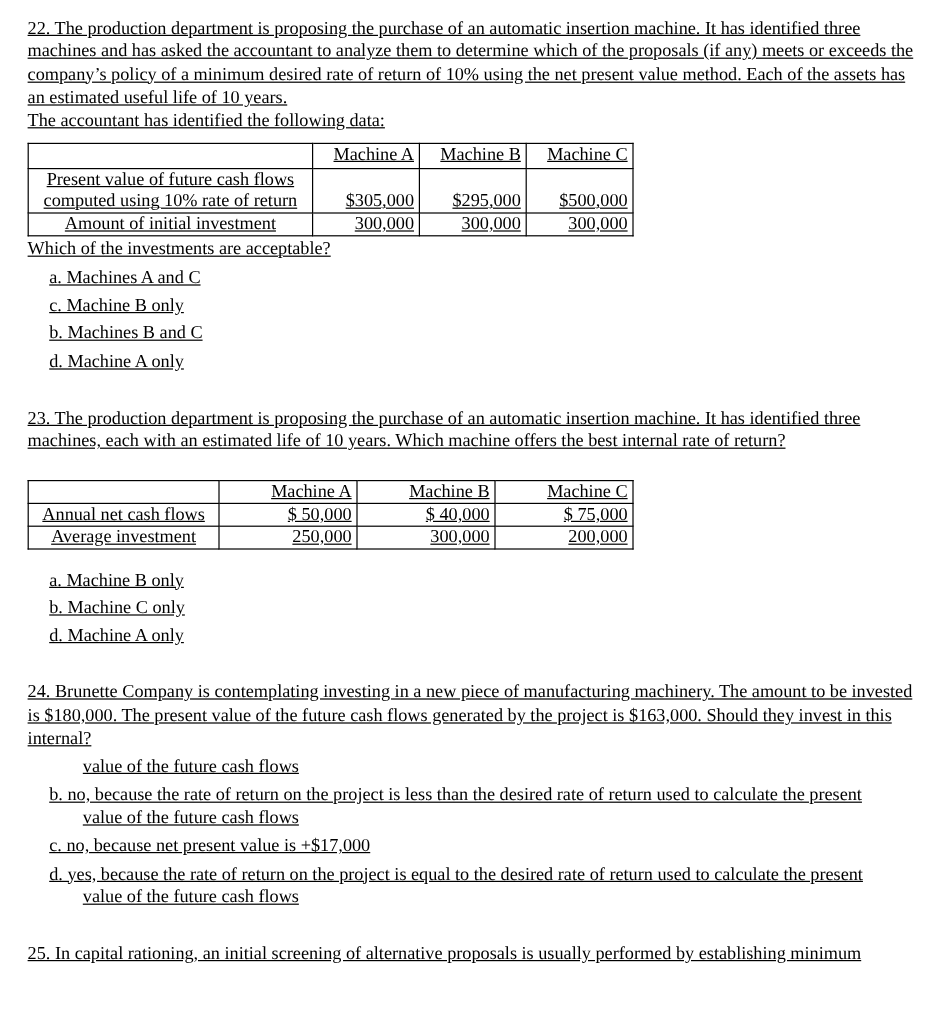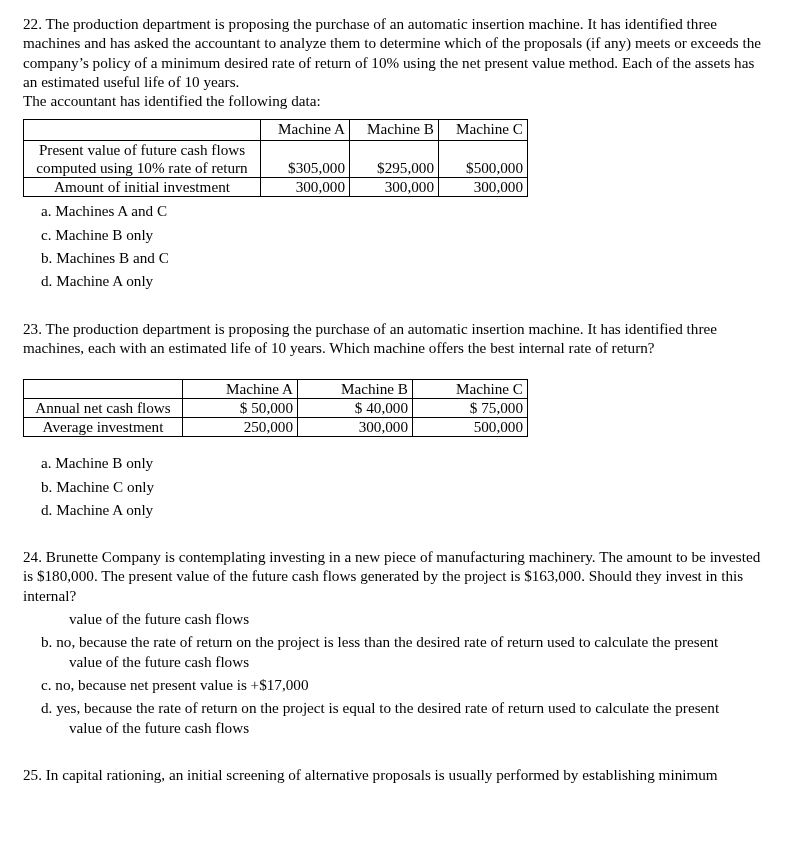--- a/index.html
+++ b/index.html
@@ -13,20 +13,21 @@
     font-family: "Liberation Serif", "DejaVu Serif", serif;
     color: #000000;
     -webkit-font-smoothing: none;
   }
   .page {
     position: relative;
     width: 791px;
     height: 608px;
     box-sizing: border-box;
     padding: 14px 26px 0 23px;
+    text-decoration: underline;
   }
   .qblock {
     margin: 0;
   }
   .stem {
     font-size: 15.2px;
     line-height: 19.3px;
     text-align: left;
     margin: 0;
   }
@@ -141,20 +142,21 @@
         </tr>
         <tr>
           <td class="lbl">Amount of initial investment</td>
           <td class="num">300,000</td>
           <td class="num">300,000</td>
           <td class="num">300,000</td>
         </tr>
       </tbody>
     </table>
 
+    <div class="stem" style="margin-top:1px">Which of the investments are acceptable?</div>
 
     <ul class="options">
       <li class="option"><span>a. Machines A and C</span></li>
       <li class="option"><span>c. Machine B only</span></li>
       <li class="option"><span>b. Machines B and C</span></li>
       <li class="option"><span>d. Machine A only</span></li>
     </ul>
   </div>
 
   <div class="gap-xl"></div>
@@ -184,21 +186,21 @@
         <tr>
           <td class="lbl">Annual net cash flows</td>
           <td class="num">$ 50,000</td>
           <td class="num">$ 40,000</td>
           <td class="num">$ 75,000</td>
         </tr>
         <tr>
           <td class="lbl">Average investment</td>
           <td class="num">250,000</td>
           <td class="num">300,000</td>
-          <td class="num">500,000</td>
+          <td class="num">200,000</td>
         </tr>
       </tbody>
     </table>
 
     <div class="gap-m"></div>
 
     <ul class="options">
       <li class="option"><span>a. Machine B only</span></li>
       <li class="option"><span>b. Machine C only</span></li>
       <li class="option"><span>d. Machine A only</span></li>

